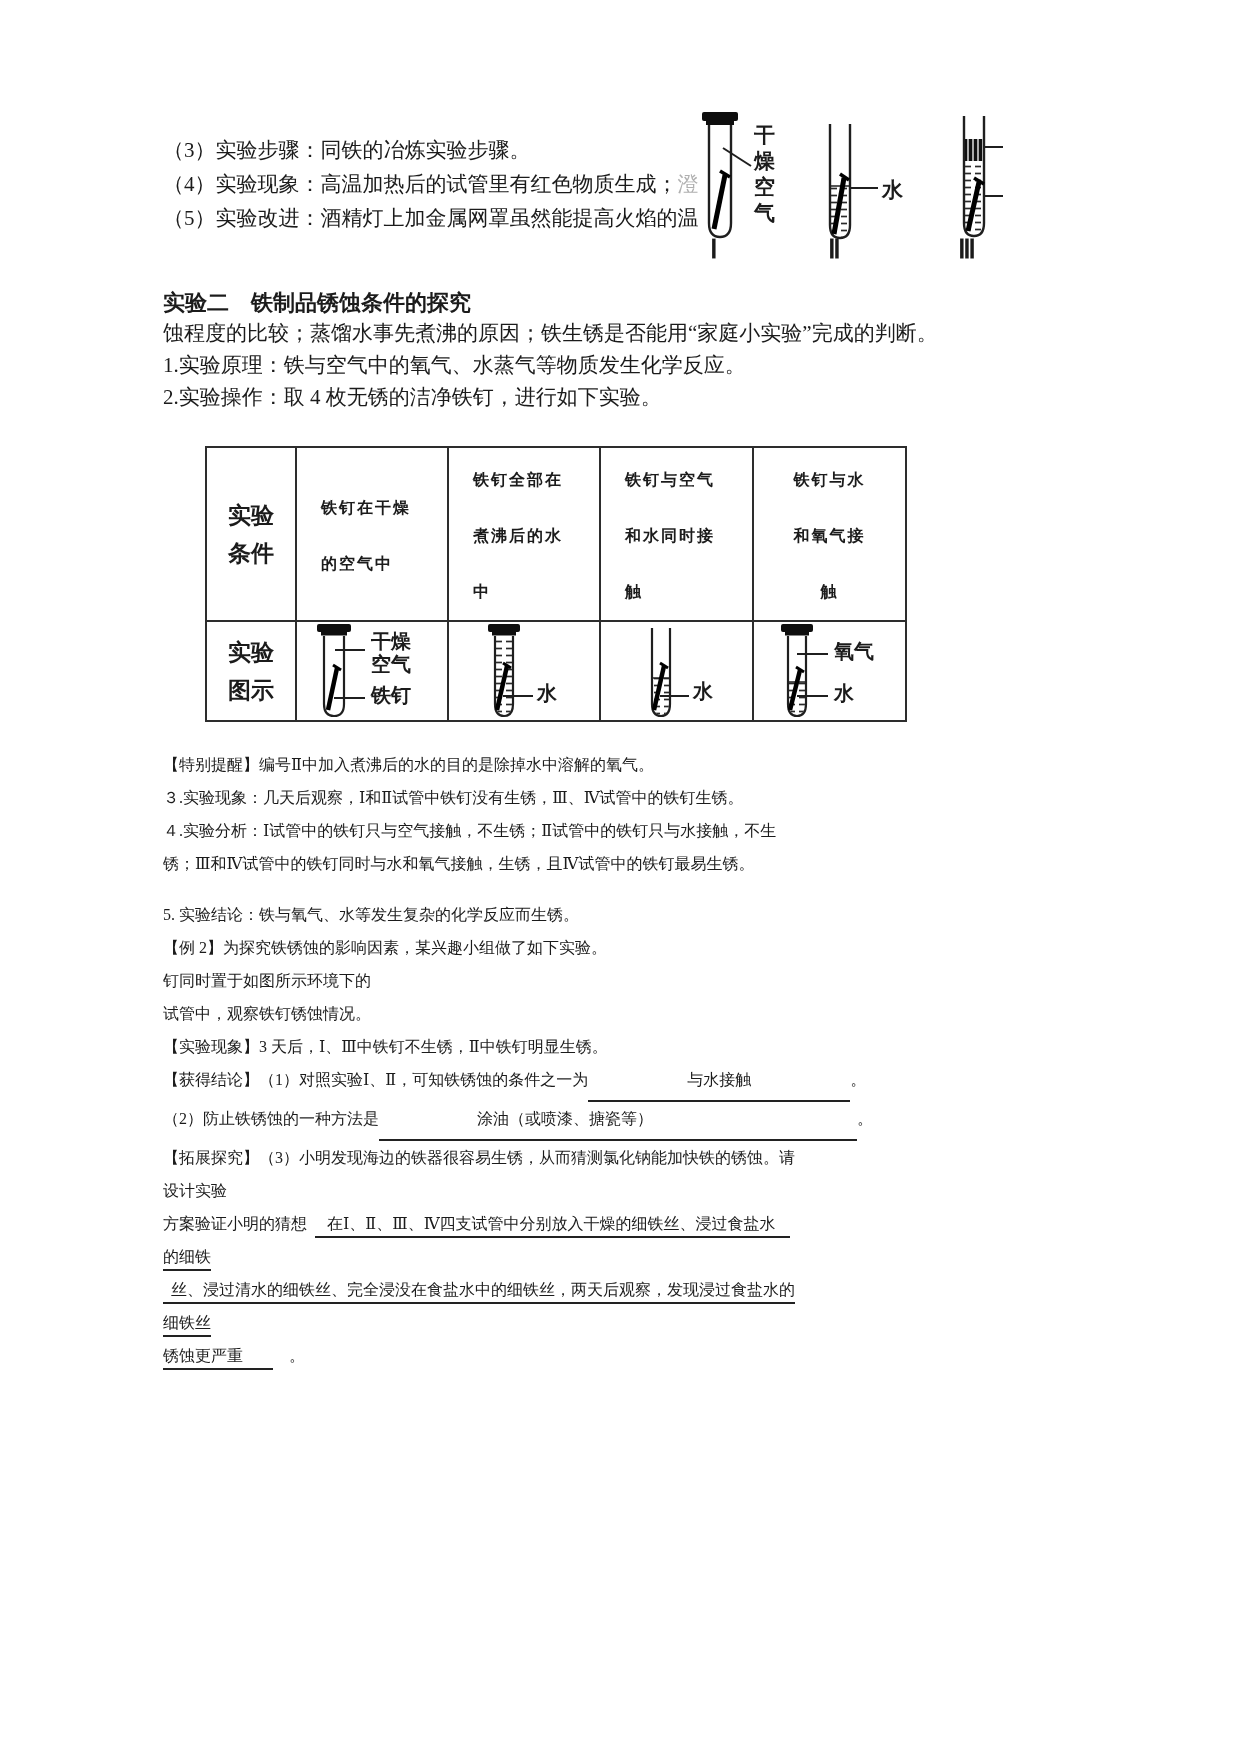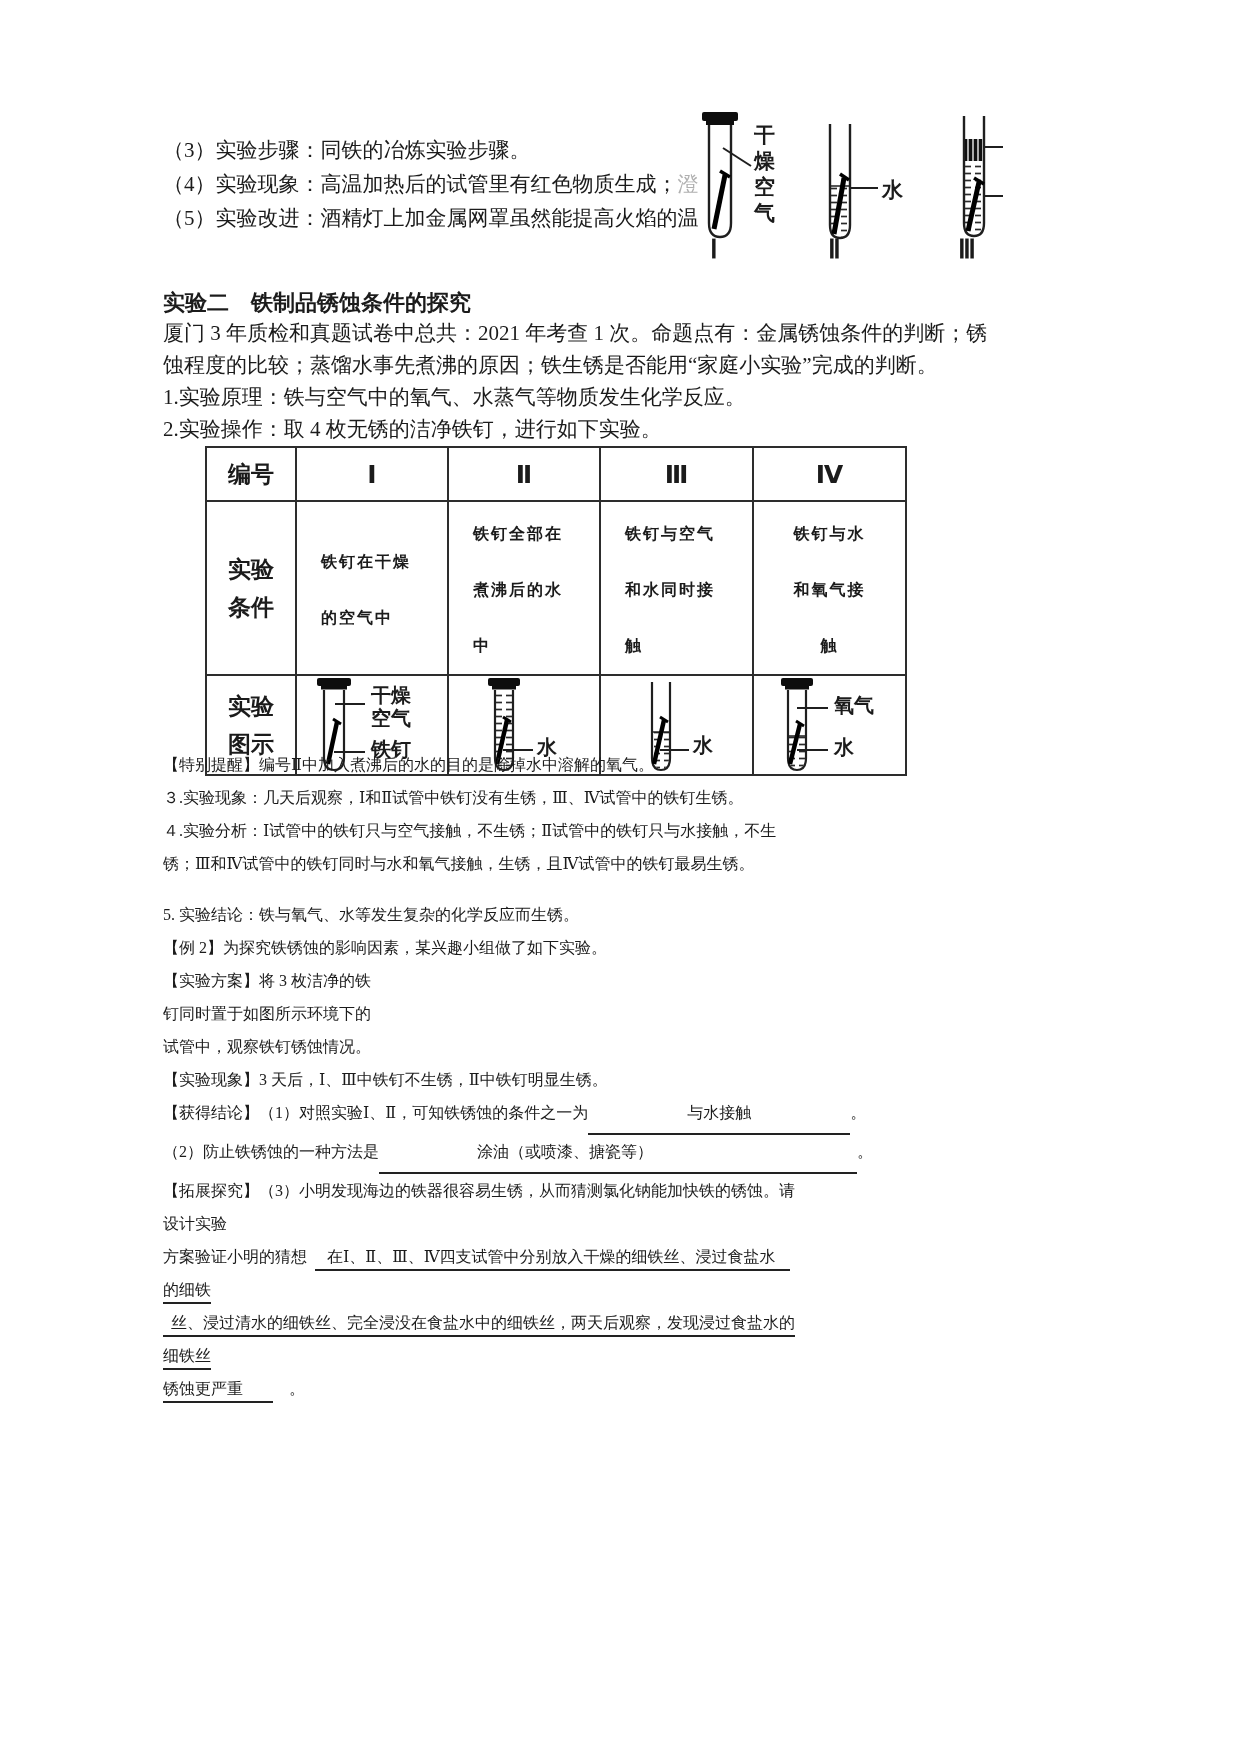--- a/index.html
+++ b/index.html
@@ -119,45 +119,35 @@
       </svg>
       <div class="hlabel" style="left:66px; top:28px;">油</div>
       <div class="hlabel" style="left:66px; top:78px;">水</div>
       <div class="caption" style="left:8px; top:128px;">Ⅲ</div>
     </div>
   </div>
 
   <div class="abs heading" style="left:163px; top:288px;">实验二　铁制品锈蚀条件的探究</div>
 
   <div class="abs t21b" style="left:163px; top:317px;">
-    <div>厦门 3 年质检和真题试卷中总共：2021 年考查 1 次。命题点有：金属锈蚀条件的判断；锈</div>
     <div>蚀程度的比较；蒸馏水事先煮沸的原因；铁生锈是否能用“家庭小实验”完成的判断。</div>
     <div>1.实验原理：铁与空气中的氧气、水蒸气等物质发生化学反应。</div>
     <div>2.实验操作：取 4 枚无锈的洁净铁钉，进行如下实验。</div>
   </div>
 
   <div class="abs" style="left:205px; top:446px;">
     <table class="exp">
       <colgroup>
           <col style="width:90px">
           <col style="width:152px">
           <col style="width:152px">
           <col style="width:153px">
           <col style="width:153px">
         </colgroup>
       <tbody>
-          <tr>
-        <th class="rowlabel" style="height:54px;">
-              <span>编号</span>
-            </th>
-        <th class="colhead">Ⅰ</th>
-        <th class="colhead">Ⅱ</th>
-        <th class="colhead">Ⅲ</th>
-        <th class="colhead">Ⅳ</th>
-      </tr>
       <tr>
         <td class="rowlabel" style="height:128px;">
               <span>实验条件</span>
             </td>
         <td class="cond">铁钉在干燥的空气中</td>
         <td class="cond">铁钉全部在煮沸后的水中</td>
         <td class="cond">铁钉与空气和水同时接触</td>
         <td class="cond cond4">铁钉与水和氧气接触</td>
       </tr>
       <tr>
@@ -250,21 +240,20 @@
   <div class="abs t21c" style="left:163px; top:748px;">
     <div>【特别提醒】编号Ⅱ中加入煮沸后的水的目的是除掉水中溶解的氧气。</div>
     <div>３.实验现象：几天后观察，Ⅰ和Ⅱ试管中铁钉没有生锈，Ⅲ、Ⅳ试管中的铁钉生锈。</div>
     <div>４.实验分析：Ⅰ试管中的铁钉只与空气接触，不生锈；Ⅱ试管中的铁钉只与水接触，不生</div>
     <div>锈；Ⅲ和Ⅳ试管中的铁钉同时与水和氧气接触，生锈，且Ⅳ试管中的铁钉最易生锈。</div>
   </div>
 
   <div class="abs t21c" style="left:163px; top:898px;">
     <div>5. 实验结论：铁与氧气、水等发生复杂的化学反应而生锈。</div>
     <div>【例 2】为探究铁锈蚀的影响因素，某兴趣小组做了如下实验。</div>
-    <div>【实验方案】将 3 枚洁净的铁</div>
     <div>钉同时置于如图所示环境下的</div>
     <div>试管中，观察铁钉锈蚀情况。</div>
     <div>【实验现象】3 天后，Ⅰ、Ⅲ中铁钉不生锈，Ⅱ中铁钉明显生锈。</div>
 
     <div>
       <span>【获得结论】（1）对照实验Ⅰ、Ⅱ，可知铁锈蚀的条件之一为</span><span class="blank b1"><span>与水接触</span></span><span>。</span>
     </div>
 
     <div>
       <span>（2）防止铁锈蚀的一种方法是</span><span class="blank b2"><span>涂油（或喷漆、搪瓷等）</span></span><span>。</span>

